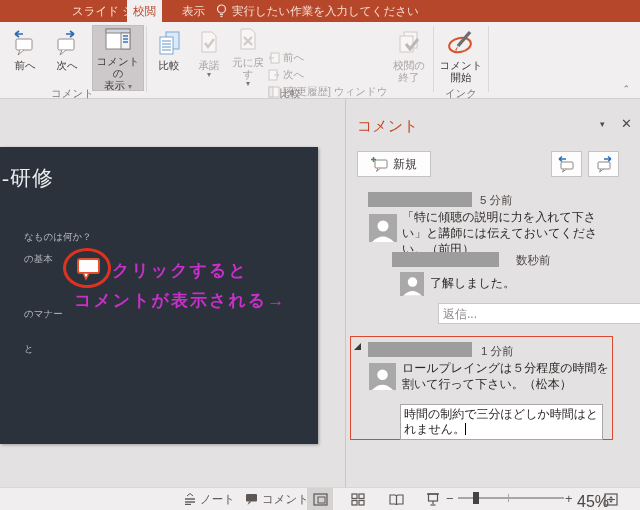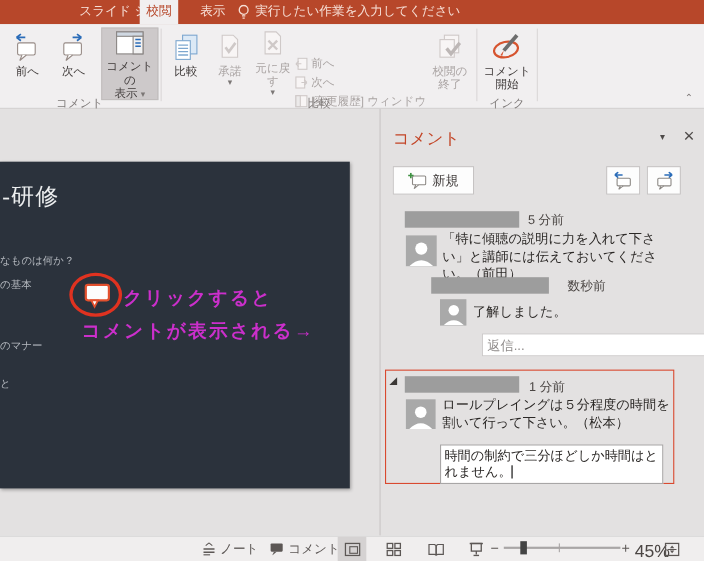--- a/index.html
+++ b/index.html
@@ -22,21 +22,21 @@
   .caret-down { font-size:8px; color:#7c7776; line-height:8px; }
   .small-btn { position:absolute; height:15px; display:flex; align-items:center; gap:3px; font-size:10.5px; color:#aaa4a3; }
   .grp-label { position:absolute; top:65px; font-size:10.5px; color:#7e7978; text-align:center; }
   .rsep { position:absolute; top:4px; width:1px; height:66px; background:#dbd8d8; }
   .ribbon-collapse { position:absolute; right:10px; top:62px; font-size:9px; color:#7e7978; }
 
   
   .workspace { position:absolute; left:0; top:99px; width:640px; height:388px; background:#e3e1e1; }
   .slide { position:absolute; left:0; top:48px; width:318px; height:297px; background:#2b323c; box-shadow:1px 1px 3px rgba(0,0,0,.3);font-family:Liberation Serif, serif; }
   .slide-title { position:absolute; left:2px; top:17px; font-size:21px; color:#eceeef; letter-spacing:1px; }
-  .sfrag { position:absolute; color:#b6bac0; font-size:9.5px; }
+  .sfrag { position:absolute; color:#b6bac0; font-size:9.5px;padding-left:24px; }
   .annot { position:absolute; color:#cb2fcb; font-size:17px; font-weight:bold; letter-spacing:2px; }
   .slide-bubble { position:absolute; left:76px; top:110px; }
   .red-ring { position:absolute; left:63px; top:101px; width:48px; height:40px; border:3px solid #e03220; border-radius:50%; }
 
   
   .panel-divider { position:absolute; left:345px; top:0; width:1px; height:388px; background:#c9c6c6; }
   .panel-title { position:absolute; left:357px; top:18px; font-size:15px; color:#c34628; }
   .panel-chevron { position:absolute; left:600px; top:20px; font-size:9px; color:#4e4a49; }
   .panel-close { position:absolute; left:621px; top:17px; font-size:13px; color:#4e4a49; }
   .btn { background:#fdfdfd; border:1px solid #c6c3c3; display:flex; align-items:center; justify-content:center; gap:5px; font-size:12px; color:#3f3a39; }

